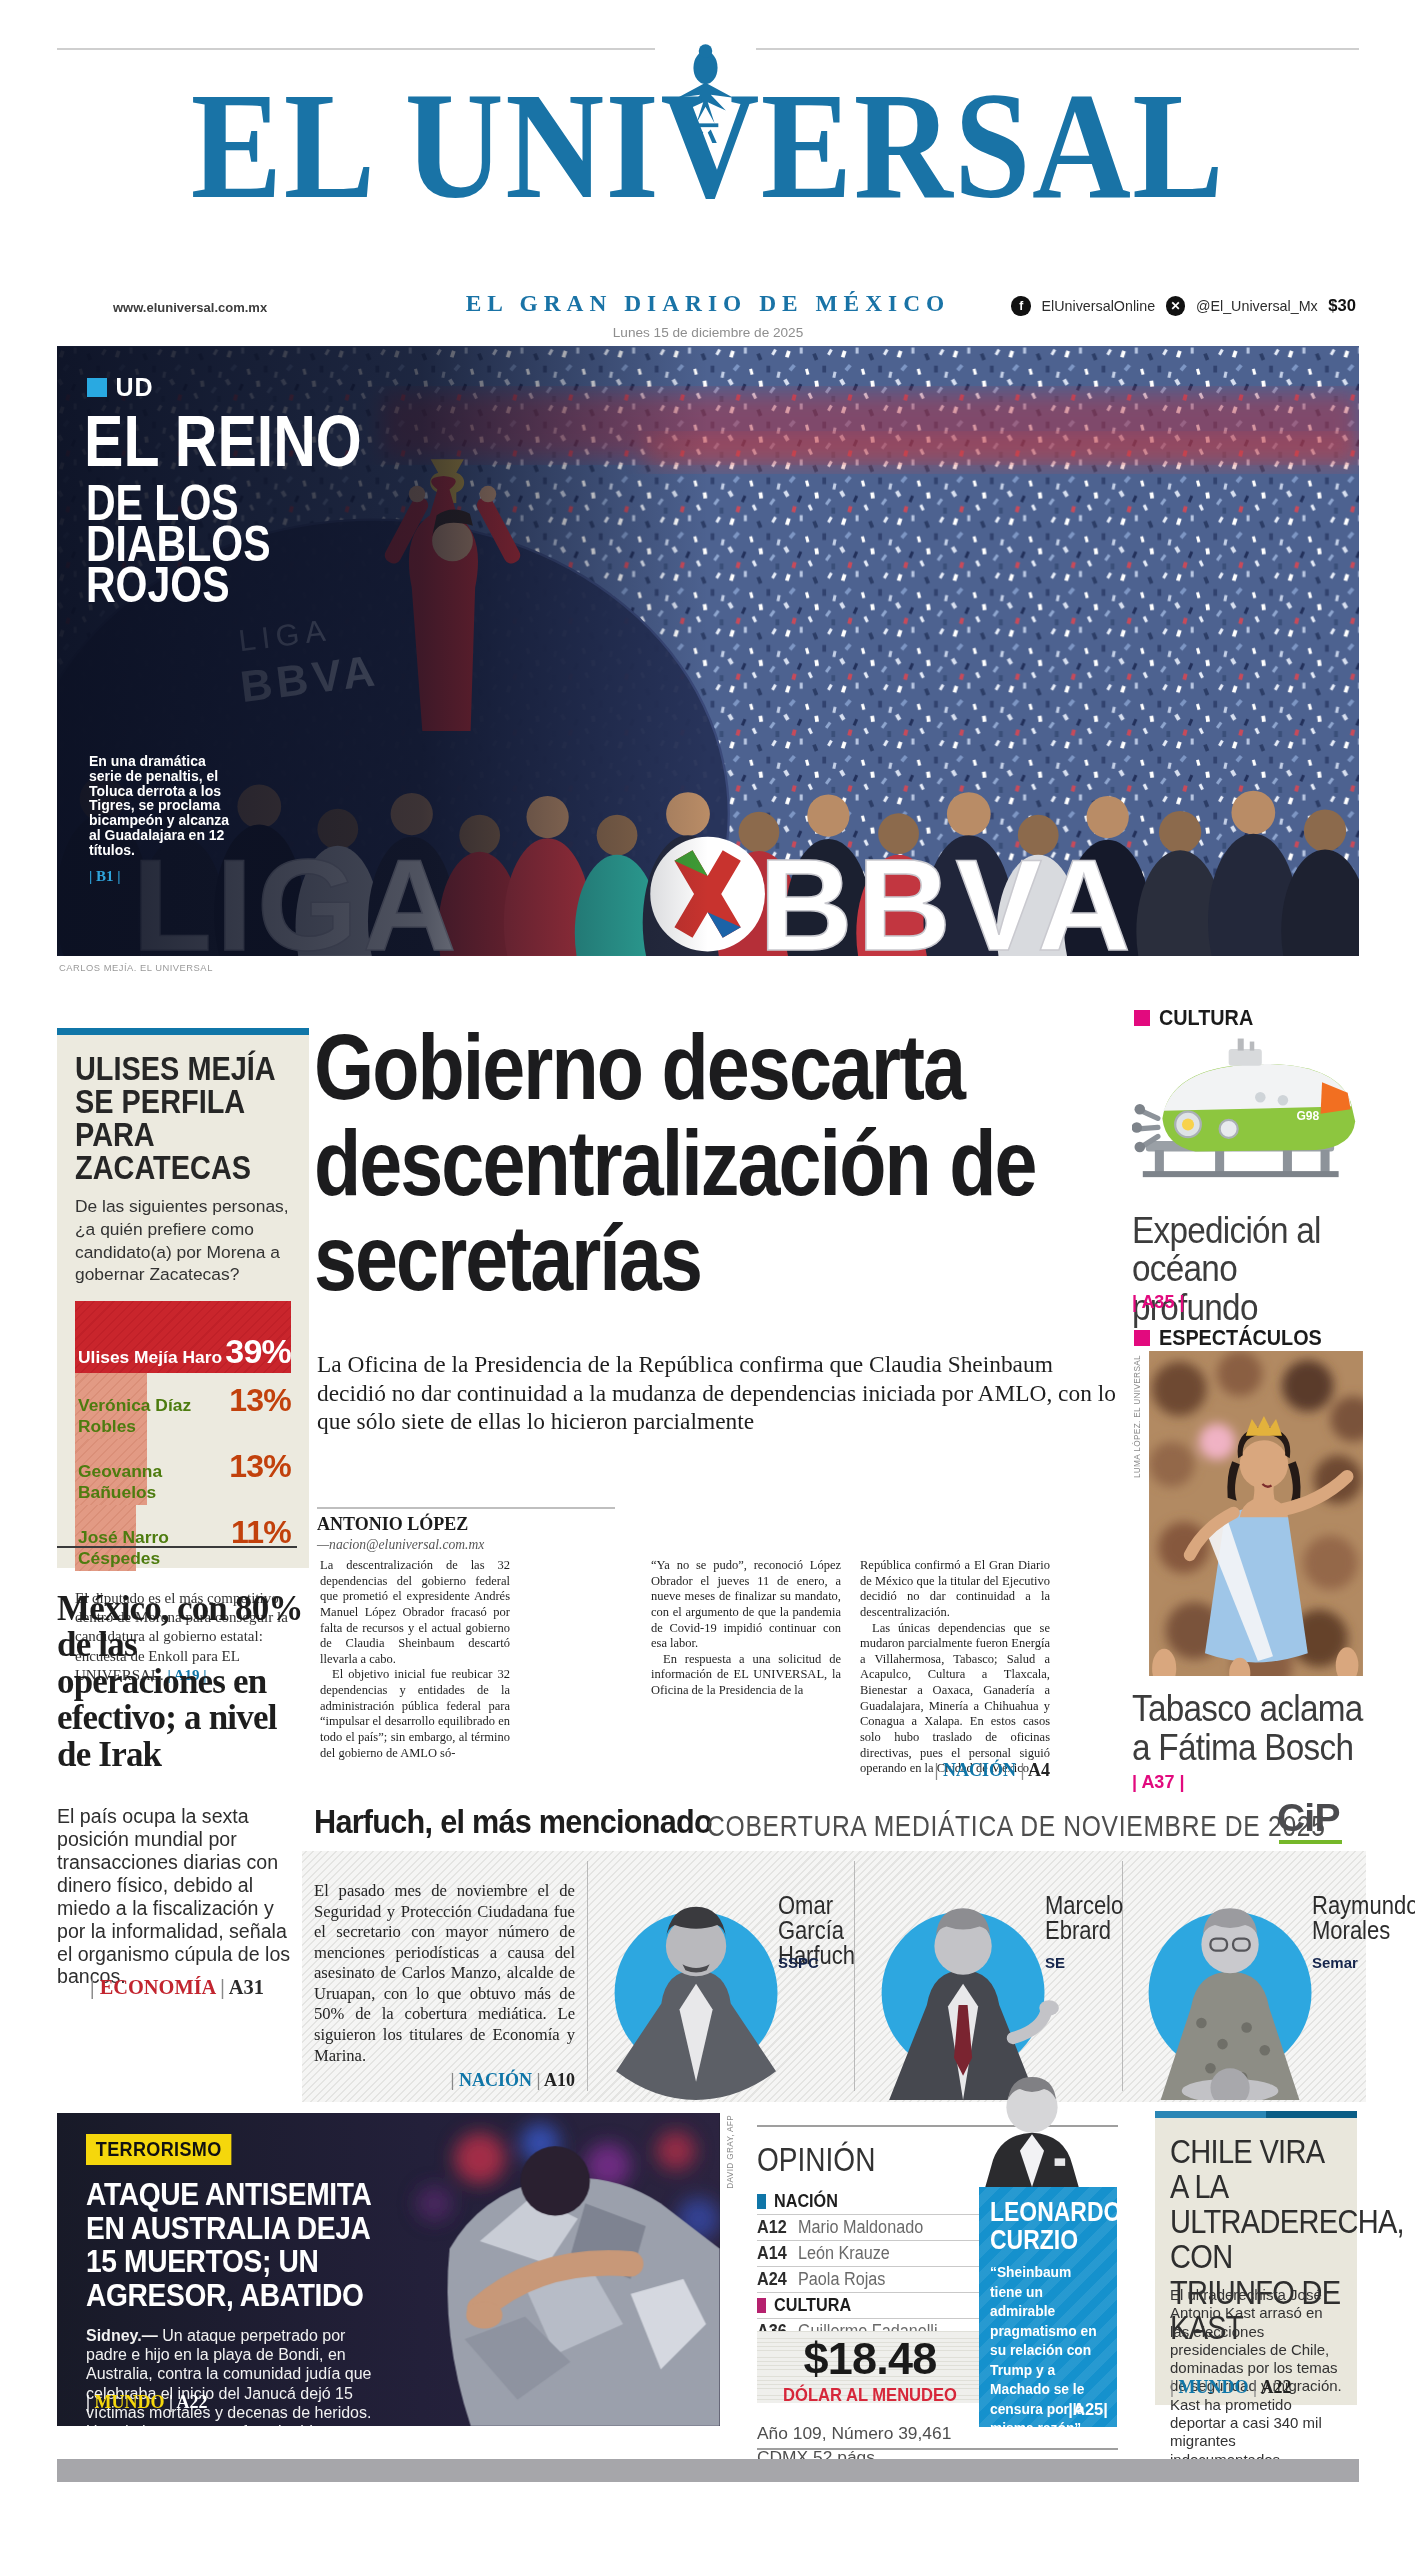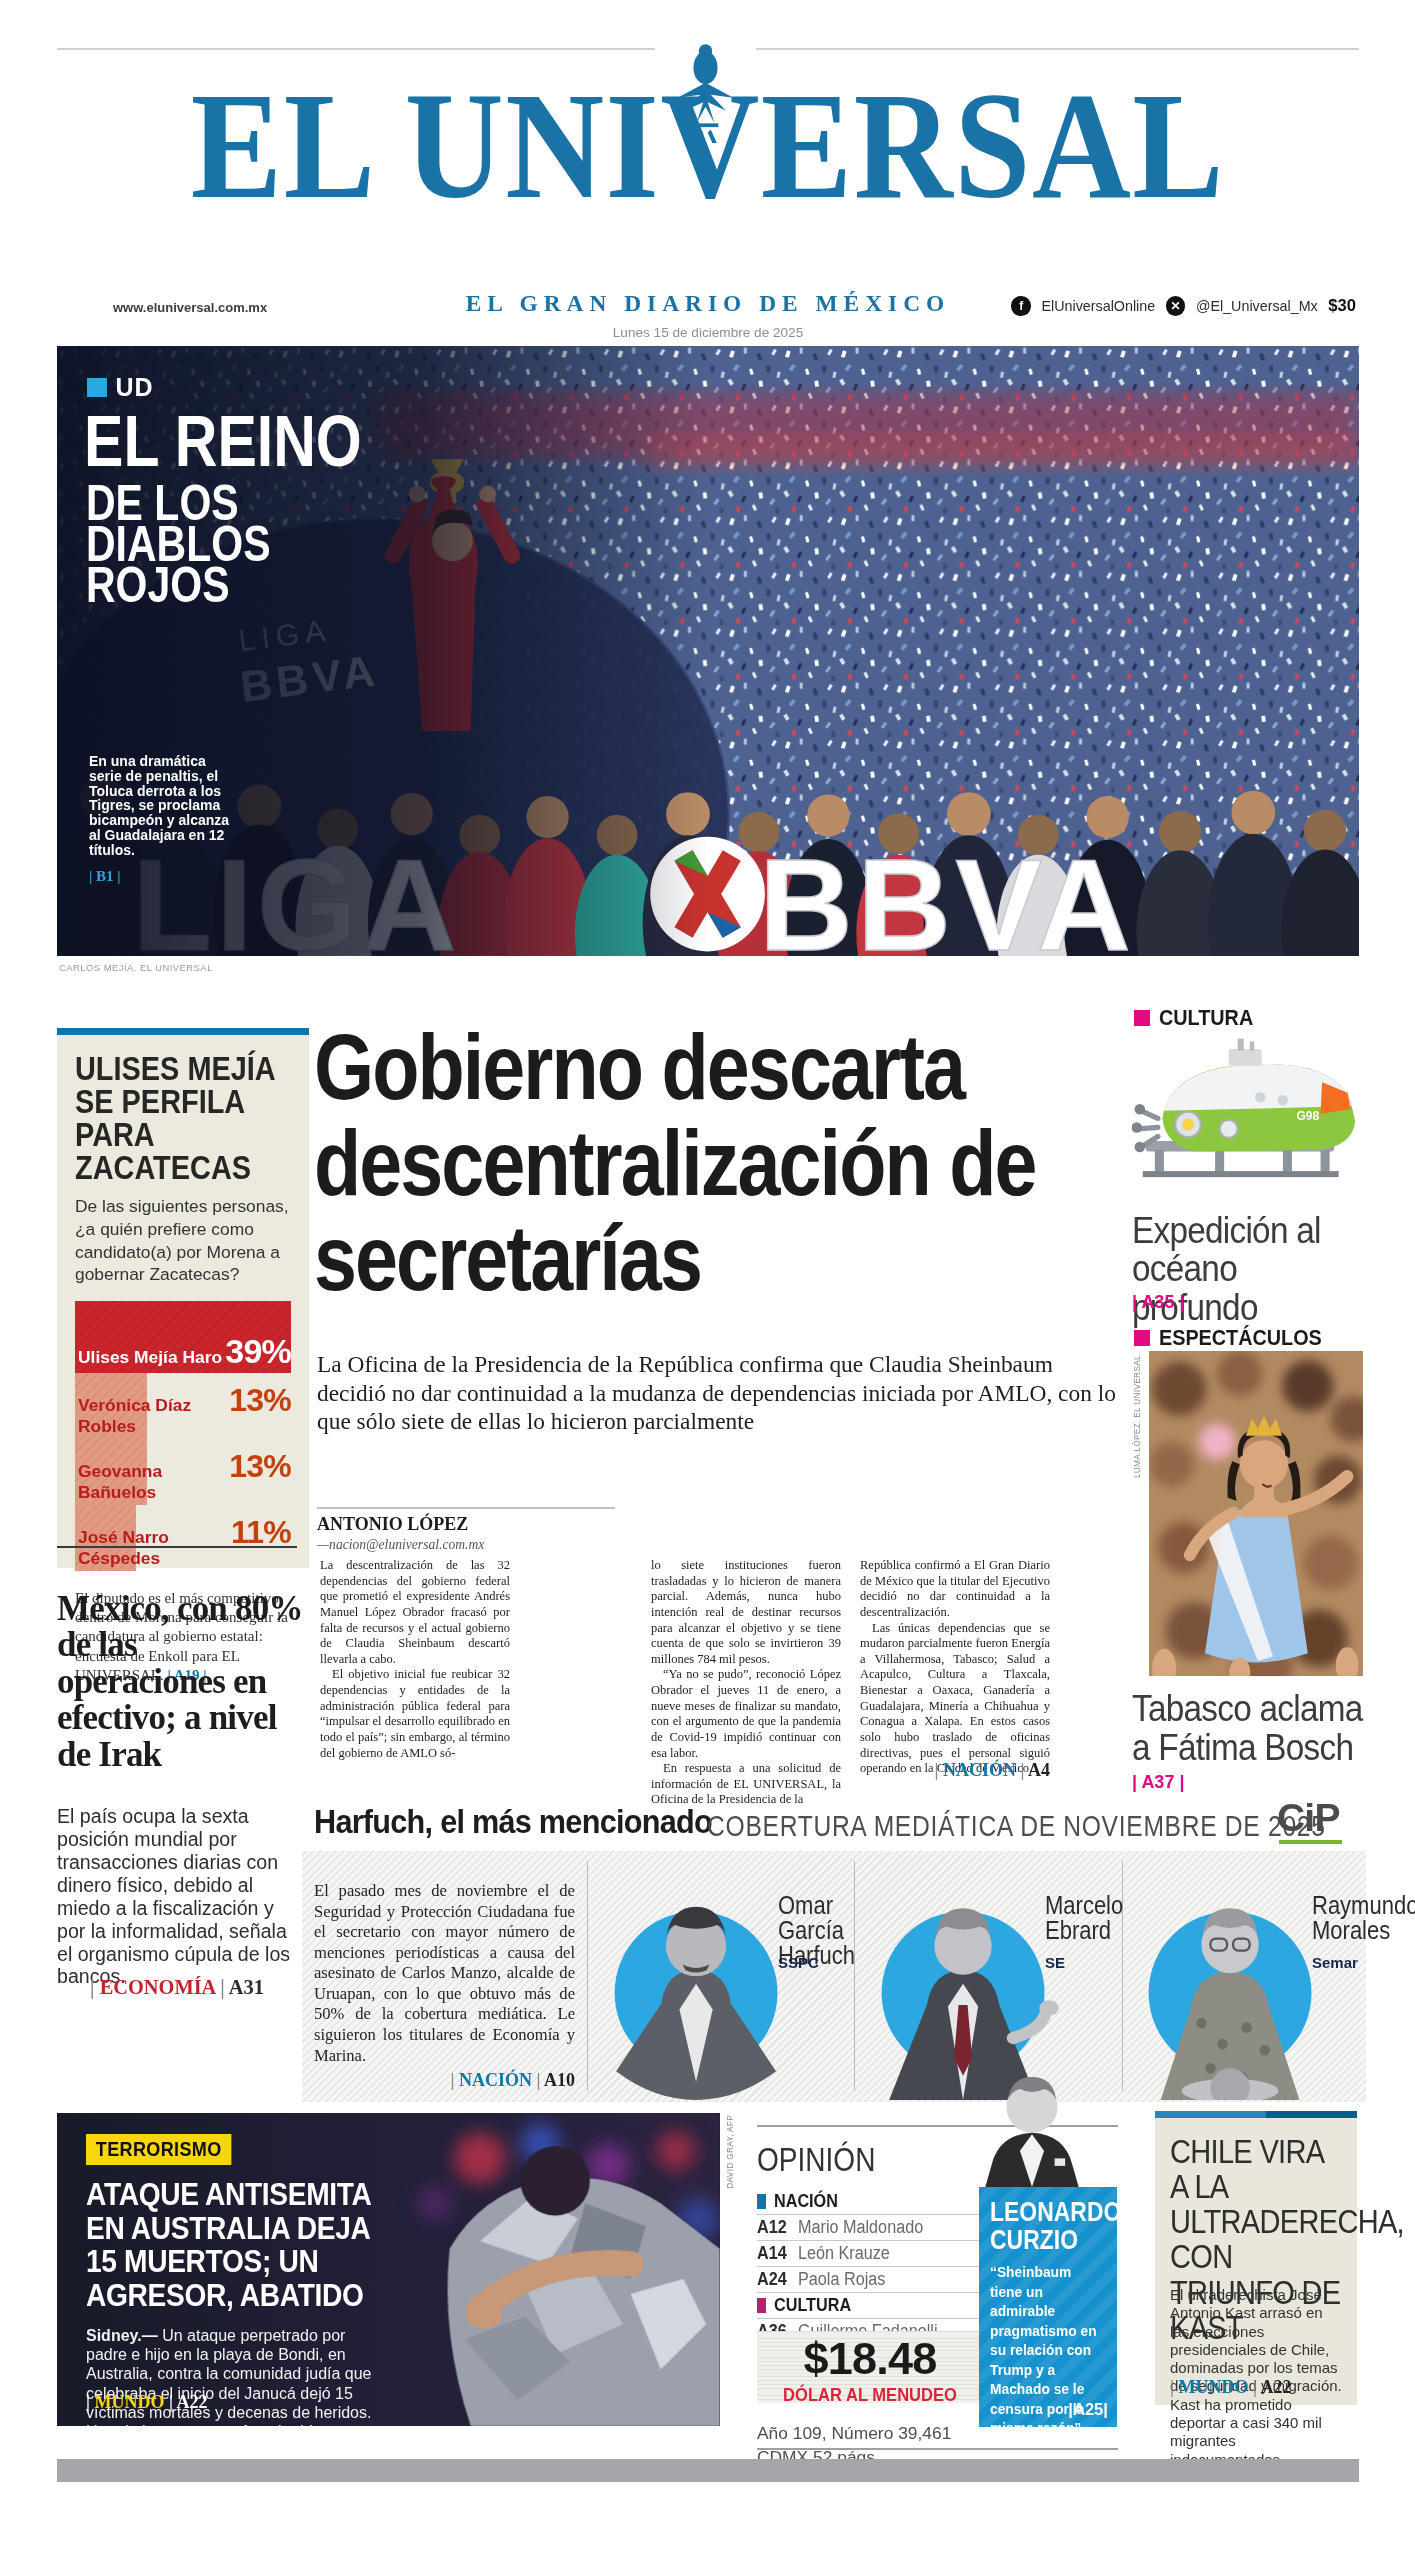--- a/index.html
+++ b/index.html
@@ -45,21 +45,21 @@
   #bars{margin-top:15px;}
   .brow{position:relative;height:66px;}
   .brow .bar{position:absolute;left:0;bottom:0;top:0;}
   .bar.red{background:repeating-linear-gradient(315deg,#c9252c 0 5.3px,#c02028 5.3px 6.8px);}
   .bar.sal{background:repeating-linear-gradient(315deg,#e29a84 0 5.3px,#da8f78 5.3px 6.8px);}
   .brow .lbl{position:absolute;left:3px;bottom:1.5px;right:0;display:flex;align-items:baseline;
              justify-content:space-between;}
   .brow.first .lbl{color:#fff;}
   .brow .nm{font-weight:bold;font-size:17.4px;}
   .brow .pc{font-weight:bold;font-size:34px;letter-spacing:-0.8px;}
-  .brow.rest .nm{color:#b91c1c;}
+  .brow.rest .nm{color:#4d7c0f;}
   .brow.rest .pc{color:#c2410c;font-size:32px;}
   #pollNote{margin-top:18px;font-family:"Liberation Serif",serif;font-size:15px;line-height:1.28;color:#333;}
   #pollNote .ref{color:#1076a8;font-weight:bold;}
   #pollRule{left:57px;top:1546px;width:240px;height:2.3px;background:#3a3a3a;}
   
   #cashH{left:57px;top:1591px;width:249px;font-family:"Liberation Serif",serif;font-weight:bold;
          font-size:35px;line-height:1.04;color:#1d1d1d;letter-spacing:-0.8px;}
   #cashB{left:57px;top:1805px;width:235px;font-size:19.6px;line-height:1.17;color:#2e2e2e;font-weight:400;}
   #cashRef{left:57px;top:1976px;width:240px;text-align:center;font-family:"Liberation Serif",serif;
            font-weight:bold;font-size:20.4px;color:#2b2b2b;}
@@ -419,21 +419,20 @@
   <div id="leadH" class="abs">Gobierno descarta descentralización de secretarías</div>
   <div id="leadD" class="abs">La Oficina de la Presidencia de la República confirma que Claudia Sheinbaum decidió no dar continuidad a la mudanza de dependencias iniciada por AMLO, con lo que sólo siete de ellas lo hicieron parcialmente</div>
   <div id="bylineRule" class="abs"></div>
   <div id="byline" class="abs">ANTONIO LÓPEZ</div>
   <div id="bymail" class="abs">—nacion@eluniversal.com.mx</div>
   <div id="col1" class="abs bodycol">
     <p>La descentralización de las 32 dependencias del gobierno federal que prometió el expresidente Andrés Manuel López Obrador fracasó por falta de recursos y el actual gobierno de Claudia Sheinbaum descartó llevarla a cabo.</p>
     <p>El objetivo inicial fue reubicar 32 dependencias y entidades de la administración pública federal para “impulsar el desarrollo equilibrado en todo el país”; sin embargo, al término del gobierno de AMLO só-</p>
   </div>
   <div id="col2" class="abs bodycol">
-    <p>lo siete instituciones fueron trasladadas y lo hicieron de manera parcial. Además, nunca hubo intención real de destinar recursos para alcanzar el objetivo y se tiene cuenta de que solo se invirtieron 39 millones 784 mil pesos.</p>
     <p>“Ya no se pudo”, reconoció López Obrador el jueves 11 de enero, a nueve meses de finalizar su mandato, con el argumento de que la pandemia de Covid-19 impidió continuar con esa labor.</p>
     <p>En respuesta a una solicitud de información de EL UNIVERSAL, la Oficina de la Presidencia de la</p>
   </div>
   <div id="col3" class="abs bodycol">
     <p>República confirmó a El Gran Diario de México que la titular del Ejecutivo decidió no dar continuidad a la descentralización.</p>
     <p>Las únicas dependencias que se mudaron parcialmente fueron Energía a Villahermosa, Tabasco; Salud a Acapulco, Cultura a Tlaxcala, Bienestar a Oaxaca, Ganadería a Guadalajara, Minería a Chihuahua y Conagua a Xalapa. En estos casos solo hubo traslado de oficinas directivas, pues el personal siguió operando en la Ciudad de México.</p>
   </div>
   <div id="leadRef" class="abs">
     <span style="color:#888;">|</span>
     <span class="nc">NACIÓN</span>

